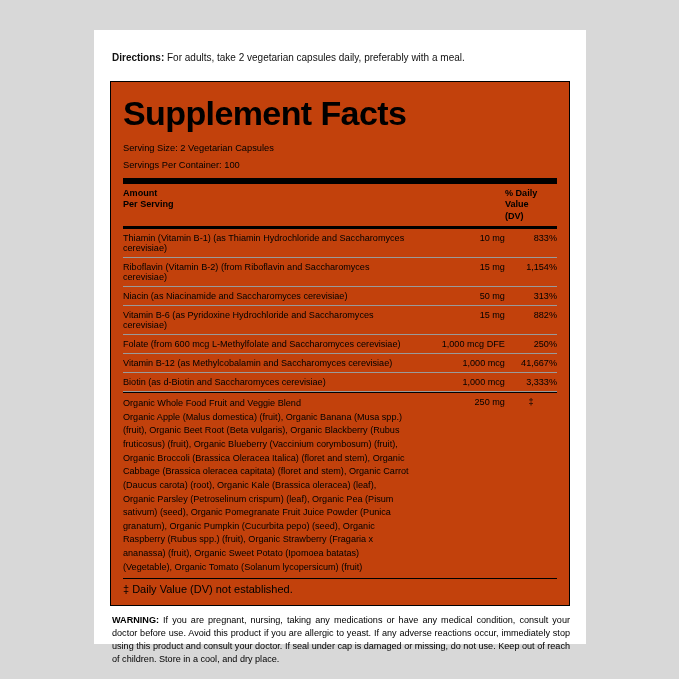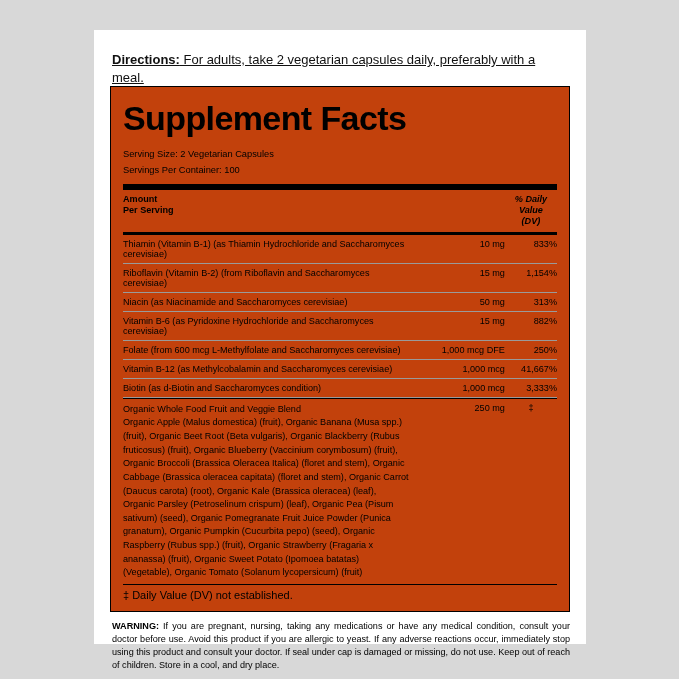--- a/index.html
+++ b/index.html
@@ -18,25 +18,24 @@
     position: absolute;
     left: 94px;
     top: 30px;
     width: 492px;
     height: 614px;
     background: #ffffff;
     box-sizing: border-box;
     padding: 18px 16px 14px 16px;
   }
   .directions {
-    font-size: 13px;
+    font-size: 10px;
     line-height: 1.35;
-    margin: 3px 0 0 2px;
+    margin: 3px 0 16px 2px;
     color: #111;
-    text-decoration: underline;
   }
   .directions b {
     font-weight: bold;
   }
   .panel {
     border: 1.4px solid #000;
     background: #c2410c;
     padding: 10px 12px 8px 12px;
     box-sizing: border-box;
   }
@@ -93,24 +92,23 @@
     text-align: right;
     white-space: nowrap;
   }
   .head-row td {
     font-weight: bold;
     padding-top: 5px;
     padding-bottom: 5px;
     line-height: 1.25;
   }
   .head-dv {
-    text-align: center;
+    text-align: left;
     font-weight: bold;
     line-height: 1.25;
-    font-style: italic;
   }
   .blend-name {
     line-height: 1.5;
     padding-top: 5px;
     padding-bottom: 5px;
   }
   .blend-title {
     display: block;
   }
   .blend-amt {
@@ -240,21 +238,21 @@
         <td class="col-amt">1,000 mcg</td>
         <td class="col-dv">41,667%</td>
       </tr>
     </tbody>
       </table>
     <div class="rule-hair"></div>
 
     <table class="facts">
       <tbody>
           <tr>
-        <td class="col-name">Biotin (as d-Biotin and Saccharomyces condition)</td>
+        <td class="col-name">Biotin (as d-Biotin and Saccharomyces cerevisiae)</td>
         <td class="col-amt">1,000 mcg</td>
         <td class="col-dv">3,333%</td>
       </tr>
     </tbody>
       </table>
     <div class="rule-hair"></div>
 
 
     <div class="rule-thin"></div>
 

